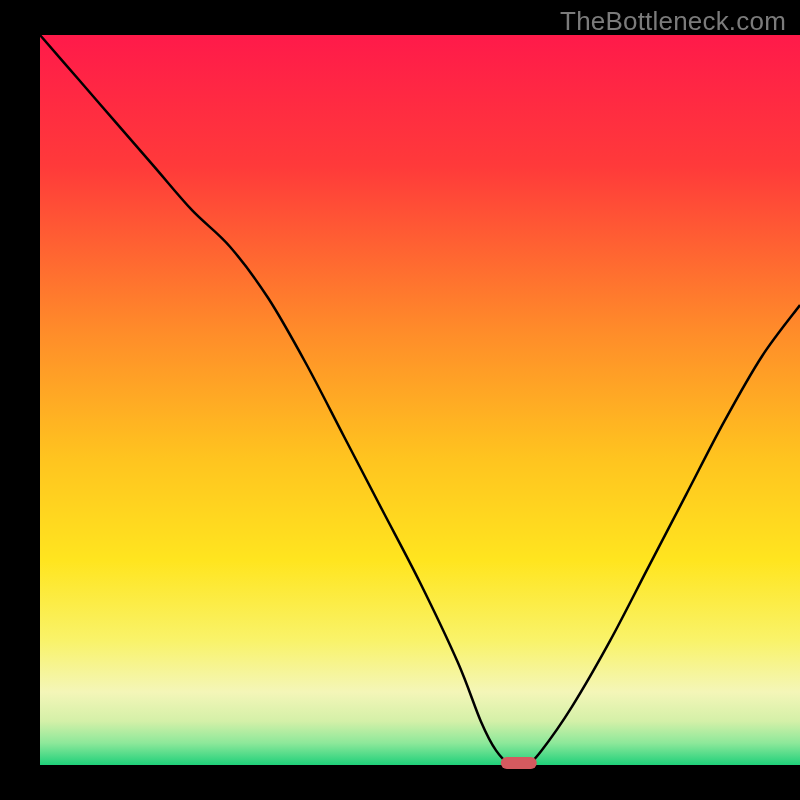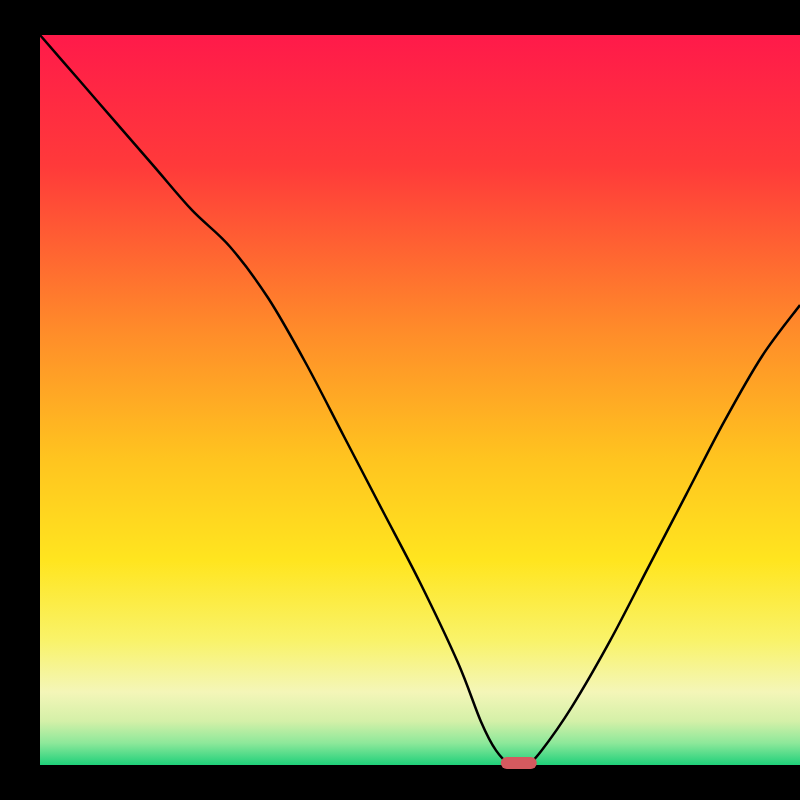--- a/index.html
+++ b/index.html
@@ -31,20 +31,21 @@
     position: absolute;
     top: 0;
     left: 0;
   }
 </style>
 </head>
 <body>
 
 <div class="frame">
 
+  <div class="watermark">TheBottleneck.com</div>
 
   <svg id="chart-svg" width="800" height="800">
     <defs>
       <linearGradient id="bg-grad" x1="0" y1="0" x2="0" y2="1">
           <stop offset="0%" stop-color="#ff1a4a"></stop>
           <stop offset="18%" stop-color="#ff3a3a"></stop>
           <stop offset="40%" stop-color="#ff8a2a"></stop>
           <stop offset="58%" stop-color="#ffc41f"></stop>
           <stop offset="72%" stop-color="#ffe51f"></stop>
           <stop offset="83%" stop-color="#f9f36a"></stop>

